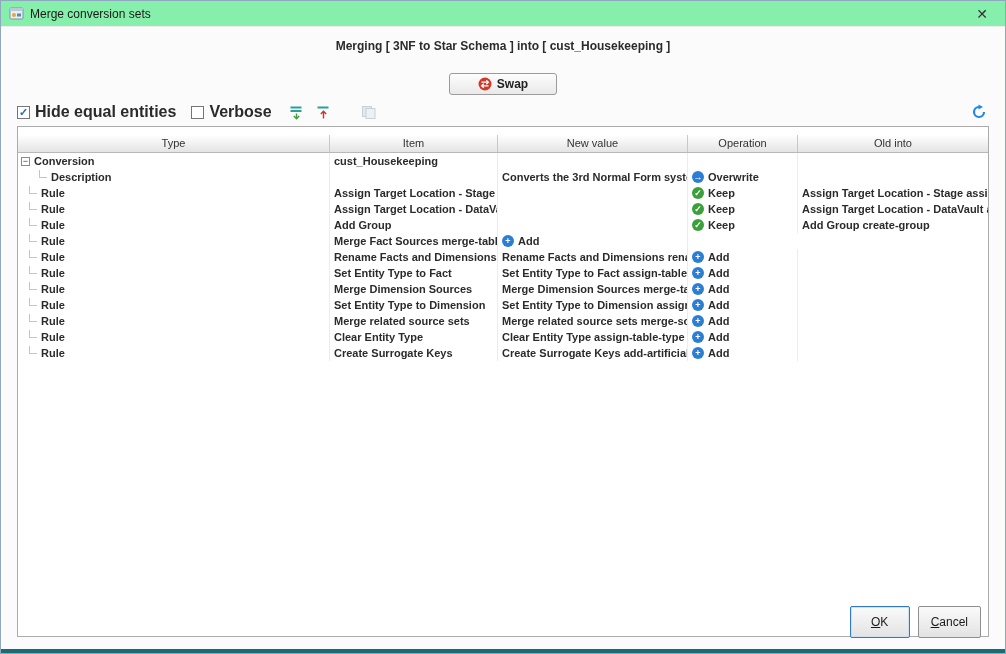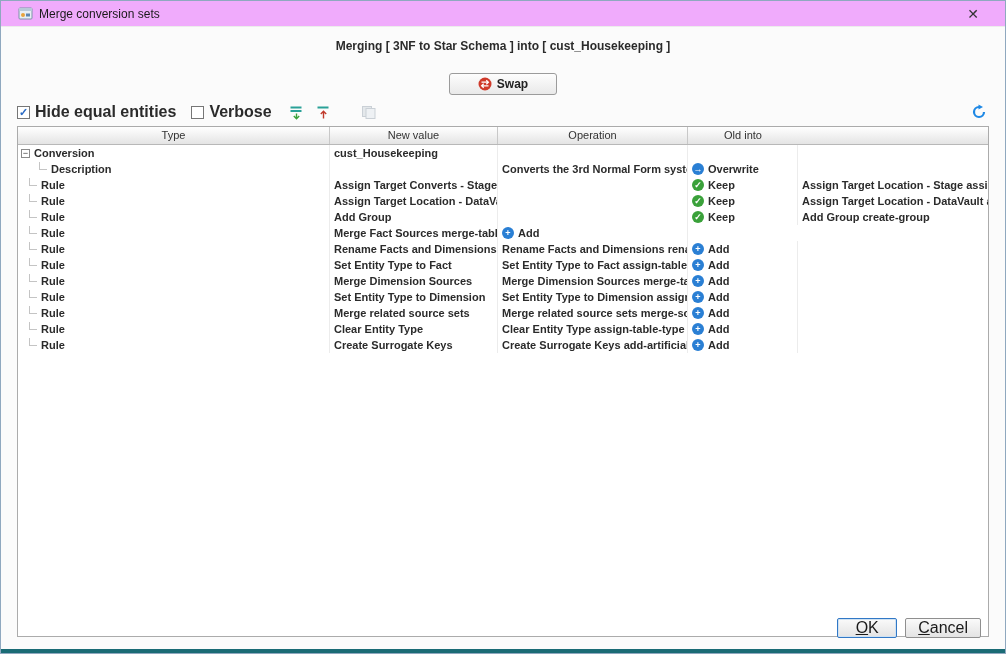--- a/index.html
+++ b/index.html
@@ -10,22 +10,22 @@
   .dialog{
     position:absolute;inset:0;box-sizing:border-box;
     border:1px solid #8fa8bf;background:#fbfbfb;
   }
   .bottom-strip{
     position:absolute;left:0;right:0;bottom:0;height:4px;
     background:var(--frame-teal,#1a6b75);
   }
   
   .titlebar{
-    height:25px;display:flex;align-items:center;padding:0 17px;
-    background:#f0abfc;border-bottom:1px solid #ececec;
+    height:25px;display:flex;align-items:center;padding:0 8px;
+    background:#86efac;border-bottom:1px solid #ececec;
   }
   .app-icon{display:inline-flex;margin-right:6px;}
   .win-title{font-size:12px;color:#1a1a1a;}
   .close-btn{
     margin-left:auto;width:30px;height:22px;line-height:22px;text-align:center;
     font-size:14px;color:#333;cursor:default;
   }
   
   .merge-line{
     margin:12px 16px 8px 16px;display:flex;align-items:center;gap:20px;flex-direction:column;
@@ -54,21 +54,21 @@
   .spacer{flex:1;}
   
   .grid{
     --cols:312px 168px 190px 110px 1fr;
     margin:0 16px;height:511px;box-sizing:border-box;
     border:1px solid #ababab;background:#fff;overflow:hidden;
   }
   .thead{
     display:grid;grid-template-columns:var(--cols);
     background:linear-gradient(#ffffff,#e4e4e4);
-    border-bottom:1px solid #b8b8b8;height:17px;
+    border-bottom:1px solid #b8b8b8;height:17px;margin-top:8px;
   }
   .th{
     font-size:11px;color:#333;text-align:center;line-height:17px;
     border-right:1px solid #c8c8c8;overflow:hidden;white-space:nowrap;
   }
   .th:last-child{border-right:none;}
   .tr{display:grid;grid-template-columns:var(--cols);height:16px;}
   .td{
     font-size:11px;font-weight:bold;color:#2b2b2b;line-height:16px;
     padding:0 4px;white-space:nowrap;overflow:hidden;
@@ -92,21 +92,21 @@
     width:12px;height:12px;border-radius:50%;flex:none;
     display:inline-flex;align-items:center;justify-content:center;
     color:#fff;font-size:9px;line-height:12px;font-weight:bold;
   }
   .op-icon.keep{background:var(--keep-green,#3aa13a);}
   .op-icon.add{background:var(--add-blue,#2a7fd4);}
   .op-icon.overwrite{background:var(--add-blue,#2a7fd4);}
   
   .footer{position:absolute;right:24px;bottom:15px;display:flex;gap:8px;}
   .btn{
-    min-width:60px;height:20px;padding:0 12px;font-size:16px;color:#1a1a1a;
+    min-width:60px;height:32px;padding:0 12px;font-size:12px;color:#1a1a1a;
     background:linear-gradient(#fafafa,#e3e3e3);
     border:1px solid #8f8f8f;border-radius:2px;
     font-family:"Liberation Sans", sans-serif;
   }
   .btn.default{border:1px solid #3178c6;box-shadow:0 0 0 1px #cfe2f3 inset;}
 </style>
 </head>
 <body>
 
 <div class="dialog">
@@ -171,20 +171,21 @@
       <svg width="16" height="16" viewBox="0 0 16 16">
         <path d="M13 8 A5 5 0 1 1 8 3" fill="none" stroke="#1e88e5" stroke-width="2.2"></path>
         <path d="M7.5 0.5 L12 3 L7.5 5.5 Z" fill="#1e88e5"></path>
       </svg>
     </span>
   </div>
 
   <div class="grid">
     <div class="thead" id="thead">
         <div class="th">Type</div>
+        <div class="th">Item</div>
         <div class="th">New value</div>
         <div class="th">Operation</div>
         <div class="th">Old into</div>
       </div>
     <div class="tbody" id="tbody">
         <div class="tr">
           <div class="td type-cell root">
             <span class="expander">−</span>
             <span>Conversion</span>
           </div>
@@ -204,21 +205,21 @@
             <span class="op-icon overwrite">→</span>
             <span>Overwrite</span>
           </div>
           <div class="td"></div>
         </div>
         <div class="tr">
           <div class="td type-cell child">
             <span class="connector"></span>
             <span>Rule</span>
           </div>
-          <div class="td">Assign Target Converts - Stage</div>
+          <div class="td">Assign Target Location - Stage</div>
           <div class="td"></div>
           <div class="td op-cell">
             <span class="op-icon keep">✓</span>
             <span>Keep</span>
           </div>
           <div class="td">Assign Target Location - Stage assig...</div>
         </div>
         <div class="tr">
           <div class="td type-cell child">
             <span class="connector"></span>

